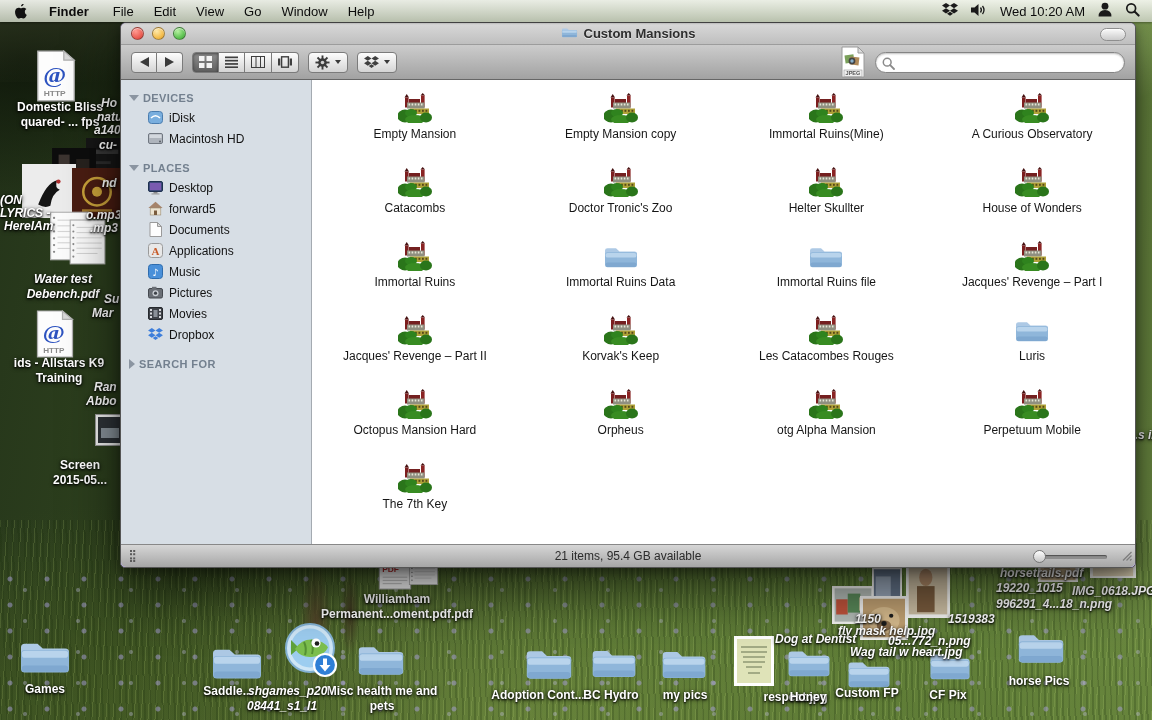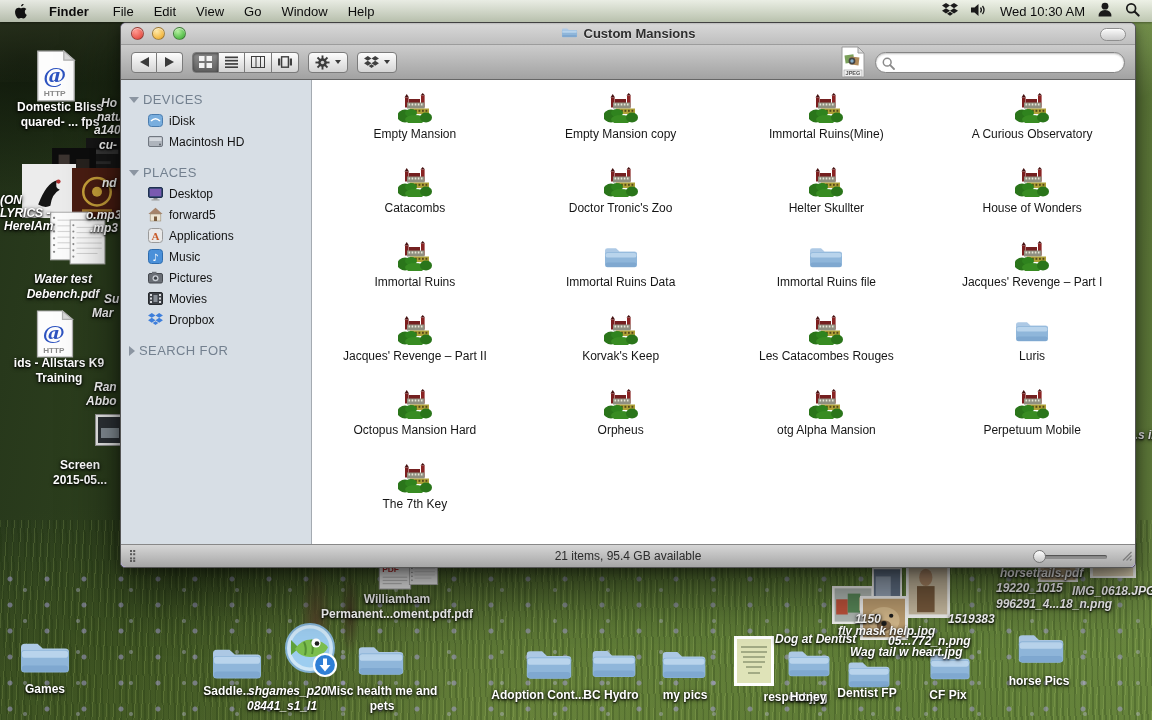--- a/index.html
+++ b/index.html
@@ -116,21 +116,21 @@
     box-shadow:inset 0 1px 2px rgba(0,0,0,.25);
   }
   .search-wrap .mag { position:absolute; left:7px; top:4px; }
 
   .window-body { flex:1; display:flex; min-height:0; }
   .sidebar {
     width:191px; flex:0 0 191px; background:#d7dee5; border-right:1px solid #a4aab1;
     padding-top:9px; overflow:hidden; font-size:12px;
   }
   .sb-header { display:flex; align-items:center; gap:4px; padding:3px 6px 3px 8px; }
-  .sb-header-label { color:#73808f; font-weight:normal; font-size:13px; letter-spacing:.4px; }
+  .sb-header-label { color:#73808f; font-weight:bold; font-size:11px; letter-spacing:.4px; }
   .disclosure { width:0; height:0; display:inline-block; }
   .disclosure.open { border-left:5px solid transparent; border-right:5px solid transparent; border-top:6px solid #8b95a1; }
   .disclosure.closed { border-top:5px solid transparent; border-bottom:5px solid transparent; border-left:6px solid #8b95a1; }
   .sb-item { display:flex; align-items:center; gap:6px; padding:2.5px 6px 2.5px 26px; color:#131313; }
   .sb-item .sb-icon { width:16px; height:16px; display:flex; align-items:center; justify-content:center; }
   .sb-gap { height:10px; }
 
   .content { flex:1; background:#fff; position:relative; overflow:hidden; }
   .grid { display:grid; grid-template-columns:repeat(4, 1fr); padding-top:9px; }
   .file { height:74px; display:flex; flex-direction:column; align-items:center; padding-top:3px; }
@@ -418,21 +418,21 @@
     </div>
     <div class="desktop-icon" style="left: 846px; top: 656px; width: 46px; height: 36px;">
       <svg width="46" height="36" viewBox="0 0 36 30" preserveAspectRatio="none">
         <path d="M2 8 q0-2.5 2.5-2.5 h8.5 l3.5 3.5 h15 q2.5 0 2.5 2.5 v1.5 H2z" fill="#adc9e5"></path>
         <rect x="2" y="10" width="32" height="16" rx="2.5" fill="#8fb6da"></rect>
         <rect x="2.6" y="10.6" width="30.8" height="5" rx="2" fill="#b9d4ec"></rect>
         <rect x="2.6" y="21" width="30.8" height="4.6" rx="2" fill="#7fa8d0"></rect>
       </svg>
     </div>
     <div class="caption" style="left: 822px; top: 686px; width: 90px;">
-      <div>Dentist FP</div>
+      <div>Custom FP</div>
     </div>
     <div class="desktop-icon" style="left: 928px; top: 648px; width: 44px; height: 36px;">
       <svg width="44" height="36" viewBox="0 0 36 30" preserveAspectRatio="none">
         <path d="M2 8 q0-2.5 2.5-2.5 h8.5 l3.5 3.5 h15 q2.5 0 2.5 2.5 v1.5 H2z" fill="#adc9e5"></path>
         <rect x="2" y="10" width="32" height="16" rx="2.5" fill="#8fb6da"></rect>
         <rect x="2.6" y="10.6" width="30.8" height="5" rx="2" fill="#b9d4ec"></rect>
         <rect x="2.6" y="21" width="30.8" height="4.6" rx="2" fill="#7fa8d0"></rect>
       </svg>
     </div>
     <div class="caption" style="left: 908px; top: 688px; width: 80px;">
@@ -545,21 +545,21 @@
           <polygon points="4,0 8,2.6 4,5.2 0,2.6"></polygon>
           <polygon points="12,0 16,2.6 12,5.2 8,2.6"></polygon>
           <polygon points="4,5.2 8,7.8 4,10.4 0,7.8"></polygon>
           <polygon points="12,5.2 16,7.8 12,10.4 8,7.8"></polygon>
           <polygon points="8,8.8 11,10.8 8,12.8 5,10.8"></polygon>
         </svg></span>
     <span><svg width="16" height="14" viewBox="0 0 16 14">
           <polygon points="0,4.5 3.5,4.5 7.5,1 7.5,13 3.5,9.5 0,9.5" fill="#1a1a1a"></polygon>
           <path d="M9.5 4.5 q1.8 2.5 0 5 M11.5 3 q3 4 0 8" stroke="#1a1a1a" stroke-width="1.3" fill="none"></path>
         </svg></span>
-    <span class="mb-time">Wed 10:30 AM</span>
+    <span class="mb-time">Wed 10:20 AM</span>
     <span><svg width="14" height="15" viewBox="0 0 13 14" fill="#1a1a1a">
           <circle cx="6.5" cy="3.9" r="3.2"></circle>
           <path d="M.5 13.6 q0-6.1 6-6.1 q6 0 6 6.1z"></path>
         </svg></span>
     <span><svg width="15" height="15" viewBox="0 0 15 15">
           <circle cx="6.2" cy="6.2" r="4.4" fill="none" stroke="#1a1a1a" stroke-width="1.7"></circle>
           <line x1="9.6" y1="9.6" x2="13.6" y2="13.6" stroke="#1a1a1a" stroke-width="2.1" stroke-linecap="round"></line>
         </svg></span>
   </span>
 </div>
@@ -725,20 +725,29 @@
         </div>
         <div class="sb-item">
           <span class="sb-icon">
             <svg width="15" height="15" viewBox="0 0 15 15">
               <polygon points="7.5,0.8 14.6,7 0.4,7" fill="#a5836a"></polygon>
               <rect x="2.2" y="7" width="10.6" height="7" fill="#ece4d2" stroke="#9a8a72" stroke-width="0.6"></rect>
               <rect x="6" y="9.5" width="3" height="4.5" fill="#7a5c3e"></rect>
             </svg>
           </span>
           <span>forward5</span>
+        </div>
+        <div class="sb-item">
+          <span class="sb-icon">
+            <svg width="13" height="15" viewBox="0 0 13 15">
+              <path d="M1 0.5 h7.5 l4 4 v10 h-11.5z" fill="#fdfdfd" stroke="#9a9a9a"></path>
+              <path d="M8.5 0.5 l4 4 h-4z" fill="#d8d8d8" stroke="#9a9a9a"></path>
+            </svg>
+          </span>
+          <span>Documents</span>
         </div>
         <div class="sb-item">
           <span class="sb-icon">
             <svg width="15" height="15" viewBox="0 0 15 15">
               <rect x="0.5" y="0.5" width="14" height="14" rx="3" fill="#e8e8e8" stroke="#9a9a9a"></rect>
               <text x="7.5" y="11.5" font-size="11" font-weight="bold" text-anchor="middle" fill="#c85a28" font-family="Liberation Serif, serif">A</text>
             </svg>
           </span>
           <span>Applications</span>
         </div>

